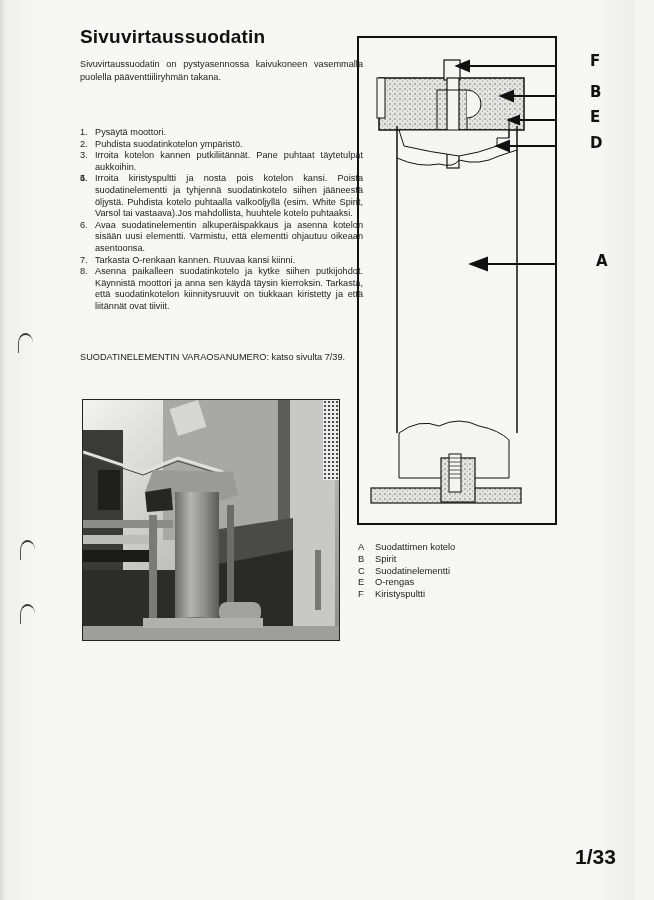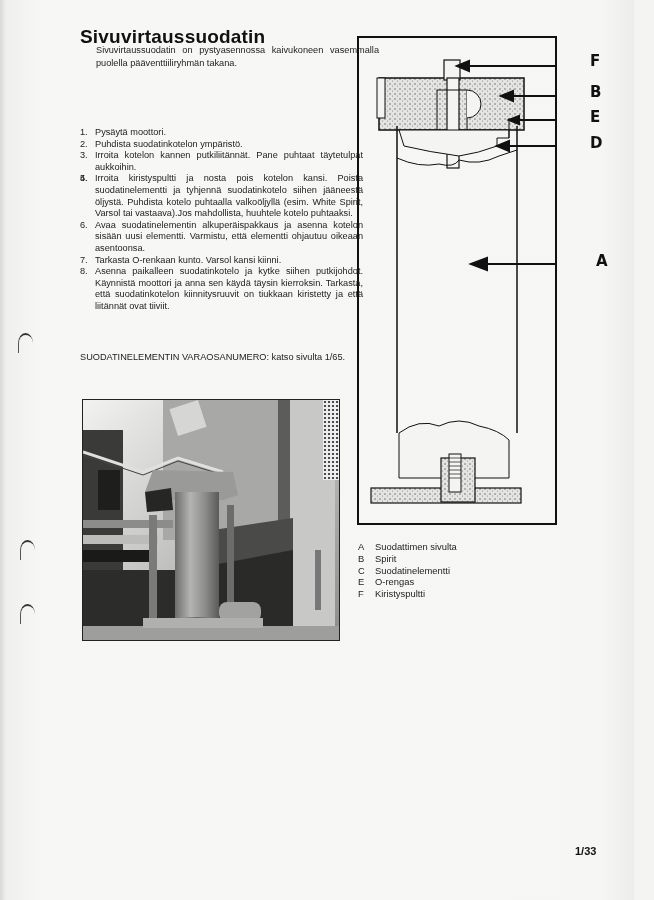--- a/index.html
+++ b/index.html
@@ -41,51 +41,51 @@
   .diagram {
     position: absolute; left: 357px; top: 36px; width: 200px; height: 489px;
     border: 2px solid #111; box-sizing: border-box;
   }
   .legend {
     position: absolute; left: 358px; top: 541px; font-size: 9.4px; line-height: 11.8px;
   }
   .legend .row { display: flex; }
   .legend .k { width: 17px; }
   .pagenum {
-    position: absolute; left: 575px; top: 845px; font-size: 11px; font-weight: bold; color: #111;
+    position: absolute; left: 575px; top: 845px; font-size: 21px; font-weight: bold; color: #111;
   }
   .callout {
     position: absolute; font-family: "DejaVu Sans", sans-serif; font-weight: bold; font-size: 15px; color: #111;
   }
 </style>
 </head>
 <body>
 
 <div class="page">
 
   <div class="punch" style="left:18px; top:333px;"></div>
   <div class="punch" style="left:20px; top:540px;"></div>
   <div class="punch" style="left:20px; top:604px;"></div>
 
   <h1 class="title">Sivuvirtaussuodatin</h1>
 
-  <p class="para" style="top:44px;margin-left:16px;">Sivuvirtaussuodatin on pystyasennossa kaivukoneen vasemmalla puolella pääventtiiliryhmän takana.</p>
+  <p class="para" style="top:58px;">Sivuvirtaussuodatin on pystyasennossa kaivukoneen vasemmalla puolella pääventtiiliryhmän takana.</p>
 
   <ol class="steps">
     <li><span class="num">1.</span><span>Pysäytä moottori.</span></li>
     <li><span class="num">2.</span><span>Puhdista suodatinkotelon ympäristö.</span></li>
     <li><span class="num">3.</span><span>Irroita kotelon kannen putkiliitännät. Pane puhtaat täytetulpat aukkoihin.</span></li>
     <li><span class="num">4.</span></li>
     <li><span class="num">5.</span><span>Irroita kiristyspultti ja nosta pois kotelon kansi. Poista suodatinelementti ja tyhjennä suodatinkotelo siihen jääneestä öljystä. Puhdista kotelo puhtaalla valkoöljyllä (esim. White Spirit, Varsol tai vastaava).Jos mahdollista, huuhtele kotelo puhtaaksi.</span></li>
     <li><span class="num">6.</span><span>Avaa suodatinelementin alkuperäispakkaus ja asenna kotelon sisään uusi elementti. Varmistu, että elementti ohjautuu oikeaan asentoonsa.</span></li>
-    <li><span class="num">7.</span><span>Tarkasta O-renkaan kunto. Varsol kansi kiinni.</span></li>
+    <li><span class="num">7.</span><span>Tarkasta O-renkaan kannen. Ruuvaa kansi kiinni.</span></li>
     <li><span class="num">8.</span><span>Asenna paikalleen suodatinkotelo ja kytke siihen putkijohdot. Käynnistä moottori ja anna sen käydä täysin kierroksin. Tarkasta, että suodatinkotelon kiinnitysruuvit on tiukkaan kiristetty ja että liitännät ovat tiiviit.</span></li>
   </ol>
 
-  <p class="para" style="top:351px;">SUODATINELEMENTIN VARAOSANUMERO: katso sivulta 1/65.</p>
+  <p class="para" style="top:351px;">SUODATINELEMENTIN VARAOSANUMERO: katso sivulta 7/39.</p>
 
   <div class="photo">
     <svg width="256" height="240" viewBox="0 0 256 240">
       <defs>
         <linearGradient id="sky" x1="0" y1="0" x2="1" y2="1">
           <stop offset="0" stop-color="#f2f2f0"></stop>
           <stop offset="0.6" stop-color="#b8b8b6"></stop>
           <stop offset="1" stop-color="#8c8c8a"></stop>
         </linearGradient>
         <linearGradient id="cyl" x1="0" y1="0" x2="1" y2="0">
@@ -196,21 +196,21 @@
 
   <span class="callout" style="left:590px; top:52px;">F</span>
   <span class="callout" style="left:590px; top:83px;">B</span>
   <span class="callout" style="left:590px; top:108px;">E</span>
   <span class="callout" style="left:590px; top:134px;">D</span>
   <span class="callout" style="left:596px; top:252px;">A</span>
 
   <div class="legend">
     <div class="row">
         <span class="k">A</span>
-        <span>Suodattimen sivulta</span>
+        <span>Suodattimen kotelo</span>
       </div>
     <div class="row">
         <span class="k">B</span>
         <span>Spirit</span>
       </div>
     <div class="row">
         <span class="k">C</span>
         <span>Suodatinelementti</span>
       </div>
     <div class="row">

